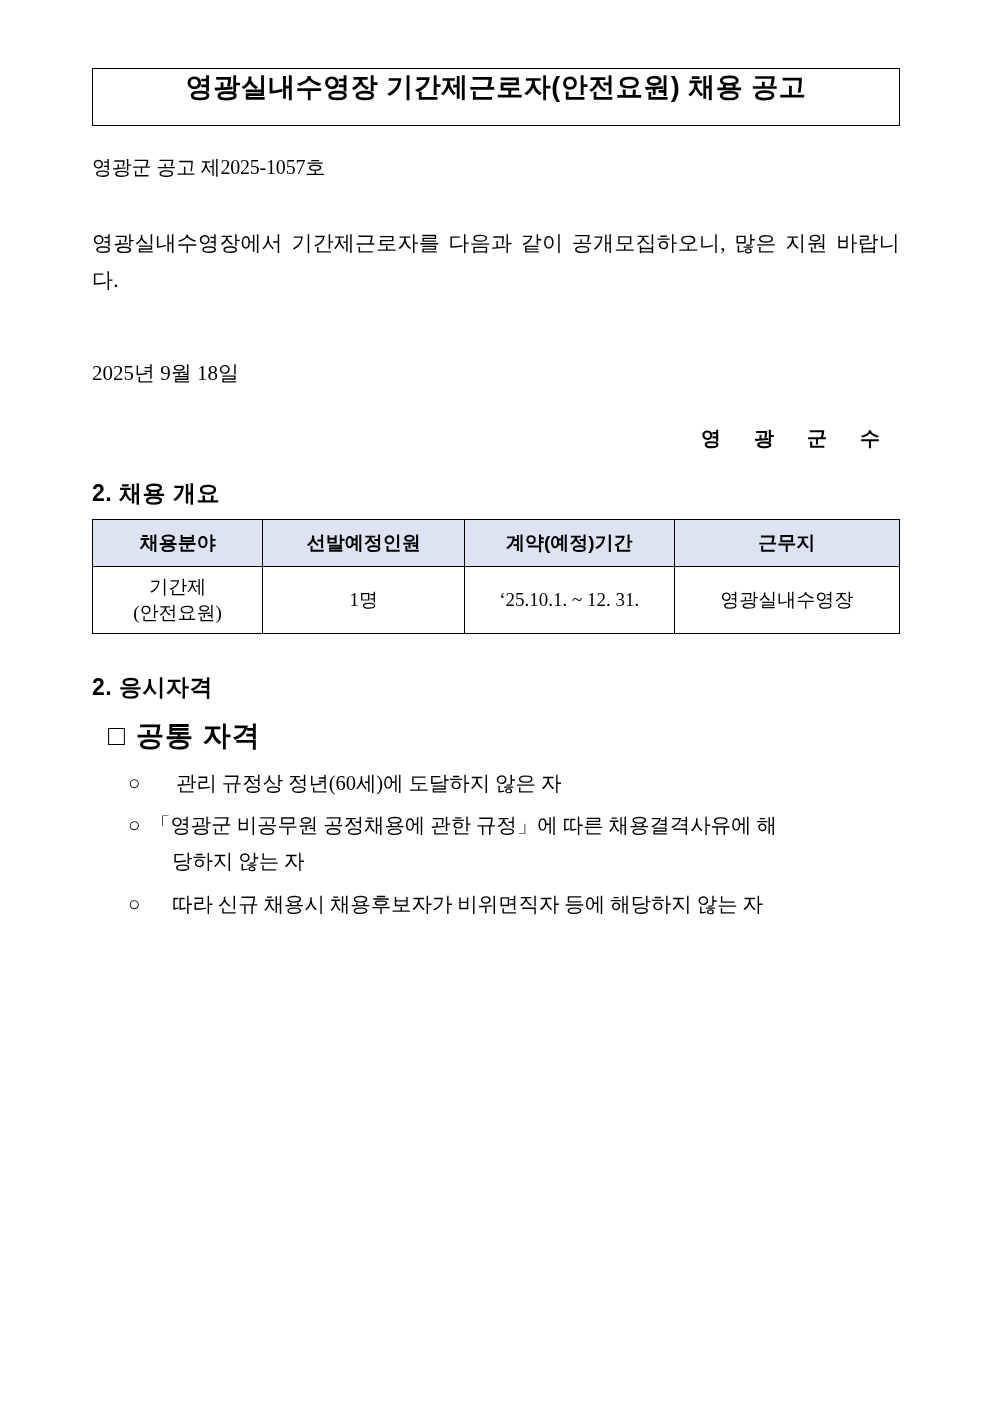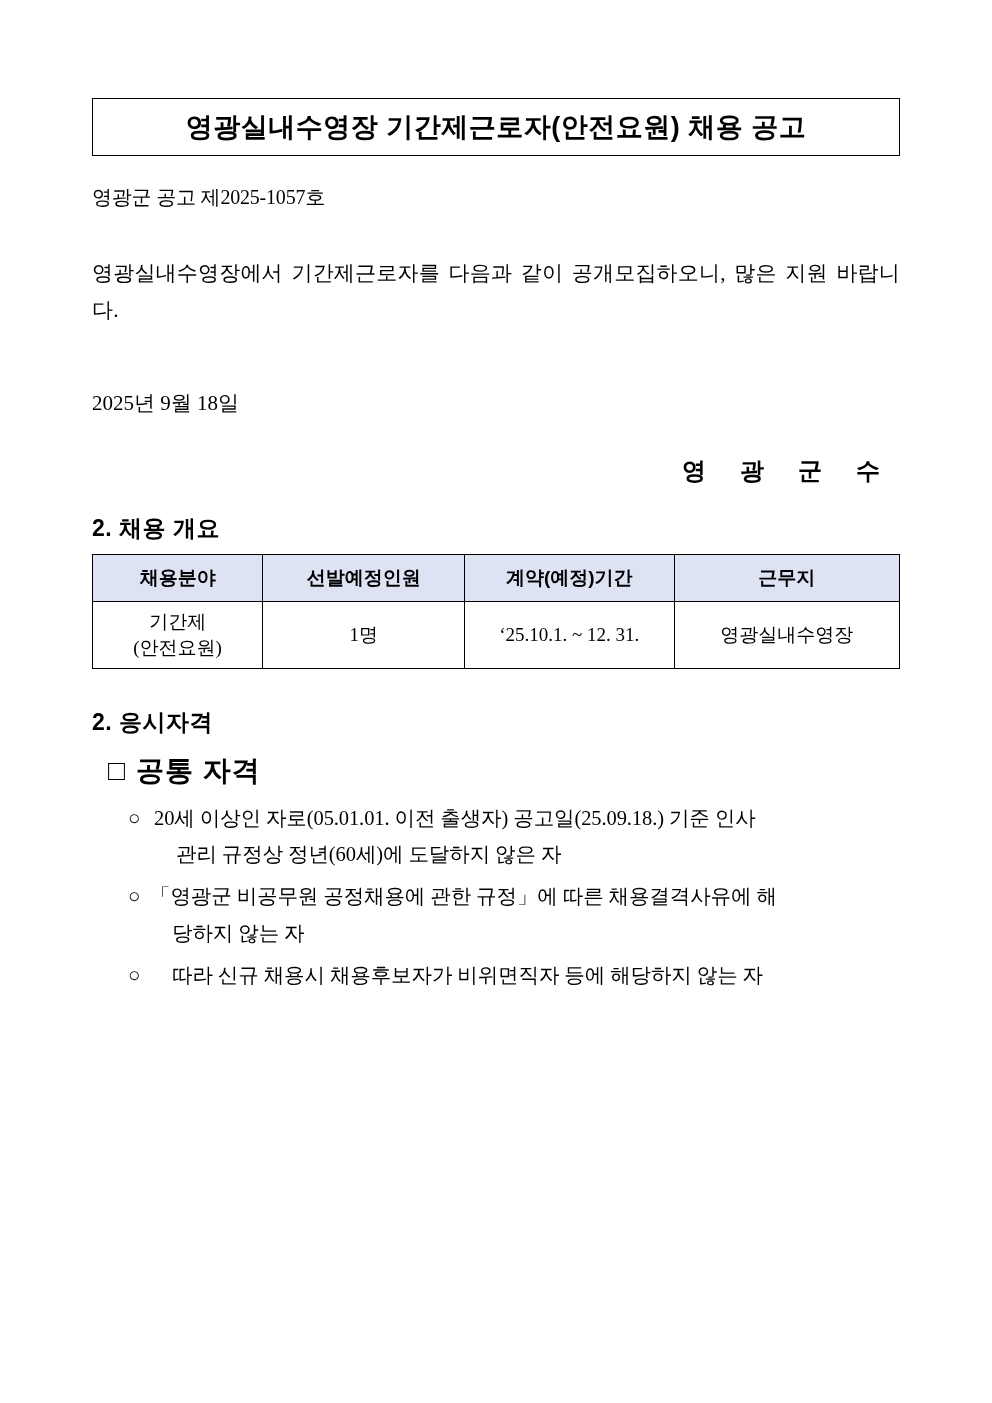--- a/index.html
+++ b/index.html
@@ -18,25 +18,24 @@
   .page {
     position: relative;
     width: 992px;
     height: 1403px;
     box-sizing: border-box;
     padding: 0 92px;
   }
 
   
   .title-box {
-    margin-top: 98px;
+    margin-top: 68px;
     border: 1.6px solid #000;
     height: 56px;
     display: flex;
-    align-items: center;
     justify-content: center;
   }
   .title-text {
     font-family: "Liberation Sans", "DejaVu Sans", sans-serif;
     font-weight: bold;
     font-size: 27px;
     letter-spacing: 0.5px;
     white-space: nowrap;
   }
 
@@ -55,21 +54,21 @@
   }
   .date-line {
     margin-top: 60px;
     text-align: left;
     font-size: 21px;
     padding-right: 8px;
   }
   .signature {
     margin-top: 38px;
     text-align: right;
-    font-size: 24px;
+    font-size: 20px;
     font-weight: bold;
     letter-spacing: 14px;
     padding-right: 6px;
     font-family: "Liberation Serif", serif;
   }
 
   
   .sec-heading {
     font-family: "Liberation Sans", "DejaVu Sans", sans-serif;
     font-weight: bold;
@@ -208,21 +207,20 @@
   <div class="sec-heading second">2. 응시자격</div>
 
   <div class="qual-group">
     <div class="qual-title">
       <span class="box">□</span><span>공통 자격</span>
     </div>
 
     <ul class="qual-list">
       <li>
         <span class="bullet">○</span>
-        <span>20세 이상인 자로(05.01.01. 이전 출생자) 공고일(25.09.18.) 기준 인사</span>
         <span class="l2">관리 규정상 정년(60세)에 도달하지 않은 자</span>
       </li>
       <li class="tight">
         <span class="bullet">○</span>
         <span>「영광군 비공무원 공정채용에 관한 규정」에 따른 채용결격사유에 해</span>
         <span class="l2">당하지 않는 자</span>
       </li>
       <li class="tight">
         <span class="bullet">○</span>
         <span class="l2">따라 신규 채용시 채용후보자가 비위면직자 등에 해당하지 않는 자</span>

